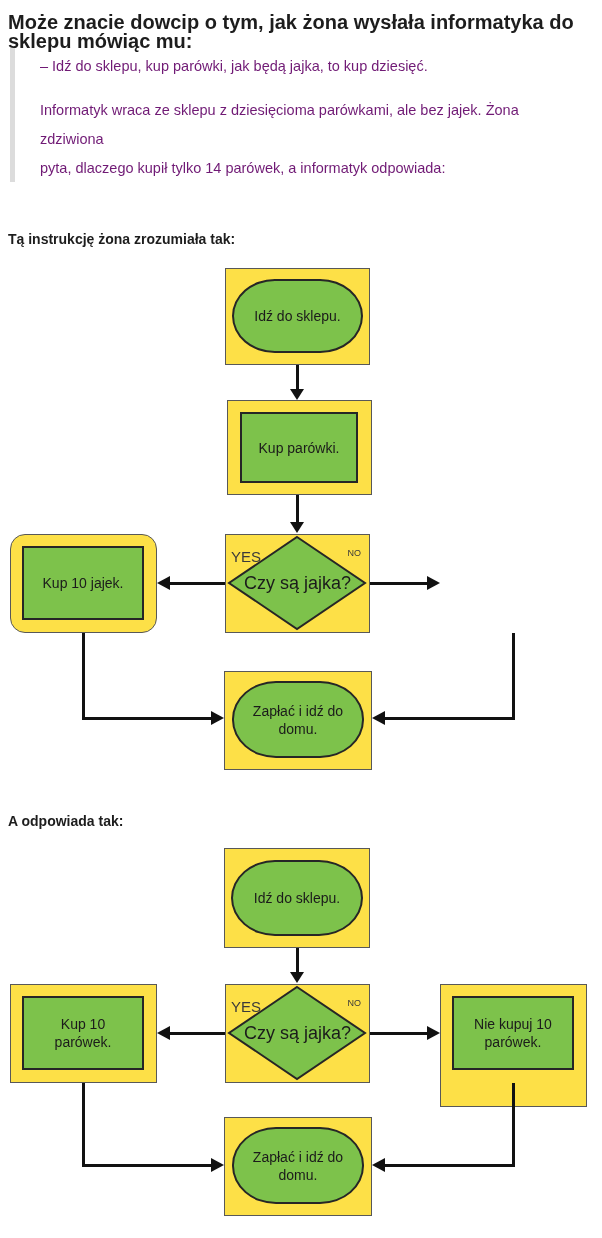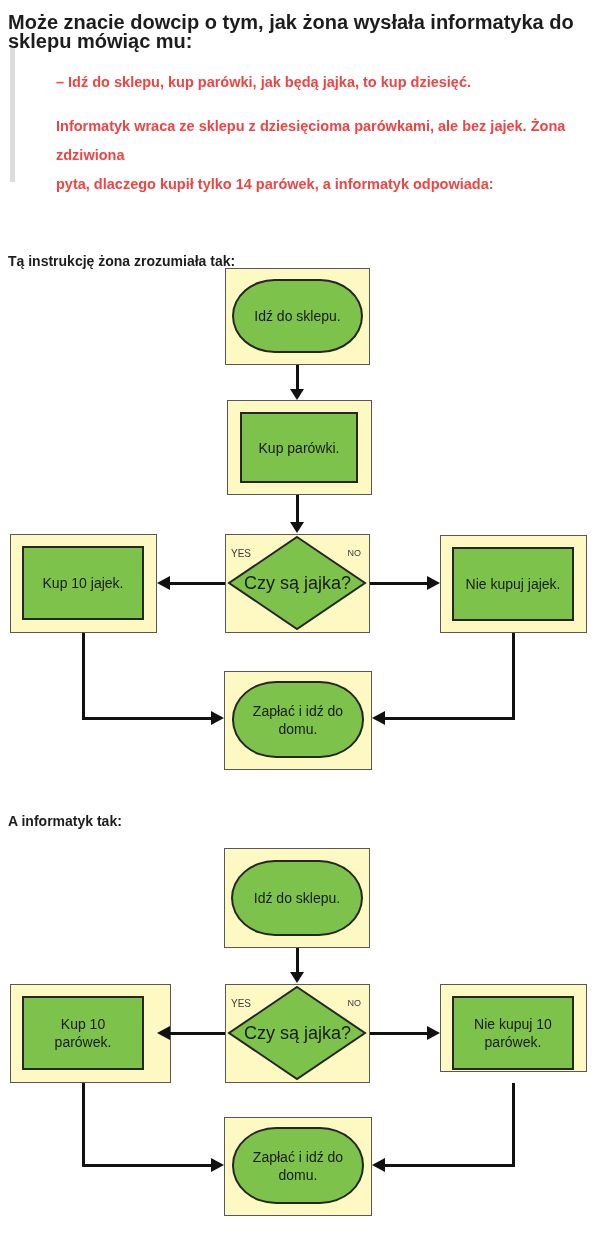--- a/index.html
+++ b/index.html
@@ -4,56 +4,56 @@
 <style>
   html,body{margin:0;padding:0;background:#fff;}
   .page{position:relative;width:602px;height:1238px;background:#ffffff;overflow:hidden;
         font-family:"Liberation Sans",sans-serif;color:#1c1c1c;}
 
   
   .intro-title{position:absolute;left:8px;top:13px;width:590px;
                font-size:20px;font-weight:bold;color:#1d1d1d;line-height:19px;}
   .quote{position:absolute;left:10px;top:48px;width:566px;height:134px;
          border-left:5px solid #dcdcdc;}
-  .quote p{position:absolute;left:25px;margin:16px;font-size:14.5px;color:#ef4444;line-height:20px;font-weight:bold;}
+  .quote p{position:absolute;left:25px;margin:0;font-size:14.5px;color:#701a75;line-height:20px;}
   .quote .q1{top:8px;width:520px;}
   .quote .q2{top:48px;width:545px;line-height:29px;white-space:pre-line;}
   .quote .q3{top:110px;width:300px;}
 
   .fc-heading{position:absolute;left:8px;font-size:14px;font-weight:bold;color:#1d1d1d;}
-  .h-wife{top:231px;margin-top:22px;}
+  .h-wife{top:231px;}
   .h-prog{top:813px;}
 
   
-  .frame{position:absolute;background:#fef9c3;border:1.5px solid #585858;box-sizing:border-box;text-decoration:underline;}
+  .frame{position:absolute;background:#fde047;border:1.5px solid #585858;box-sizing:border-box;text-decoration:underline;}
   .shape{position:absolute;background:#7dc24b;border:2px solid #262626;box-sizing:border-box;
          display:flex;align-items:center;justify-content:center;text-align:center;
          font-size:14px;color:#1b1b1b;line-height:18px;white-space:pre-line;padding:2px;}
   .stadium{border-radius:44px/38px;}
   .hline,.vline{position:absolute;background:#111111;}
   .ah{position:absolute;width:0;height:0;}
   .ah-down{border-left:7px solid transparent;border-right:7px solid transparent;border-top:11px solid #111;}
   .ah-left{border-top:7px solid transparent;border-bottom:7px solid transparent;border-right:13px solid #111;}
   .ah-right{border-top:7px solid transparent;border-bottom:7px solid transparent;border-left:13px solid #111;}
   .dec-svg{position:absolute;left:0;top:0;}
   .dec-text{position:absolute;left:0;top:0;right:0;bottom:0;display:flex;align-items:center;
             justify-content:center;font-size:18px;color:#1b1b1b;}
-  .dec-yes{position:absolute;left:5px;top:13px;font-size:10px;color:#3a3a3a;}
+  .dec-yes{position:absolute;left:5px;top:13px;font-size:15px;color:#3a3a3a;}
   .dec-no{position:absolute;right:8px;top:13px;font-size:9px;color:#3a3a3a;}
 
   
   .f1-start{left:225px;top:268px;width:145px;height:97px;}
   .f1-start-sh{left:6px;top:10px;width:131px;height:74px;}
   .f1-a1{left:296px;top:365px;width:3px;height:25px;}
   .f1-a1h{left:290px;top:389px;}
   .f1-process{left:227px;top:400px;width:145px;height:95px;}
   .f1-process-sh{left:12px;top:11px;width:118px;height:71px;}
   .f1-a2{left:296px;top:495px;width:3px;height:28px;}
   .f1-a2h{left:290px;top:522px;}
-  .f1-yes{left:10px;top:534px;width:147px;height:99px;}
+  .f1-yes{left:10px;top:534px;width:147px;height:99px;border-radius:15px;}
   .f1-no{left:440px;top:535px;width:147px;height:98px;}
   .inset12{left:11px;top:11px;width:122px;height:74px;}
   .f1-dec{left:225px;top:534px;width:145px;height:99px;}
   .f1-al{left:170px;top:582px;width:55px;height:3px;}
   .f1-alh{left:157px;top:576px;}
   .f1-ar{left:370px;top:582px;width:57px;height:3px;}
   .f1-arh{left:427px;top:576px;}
   .f1-end{left:224px;top:671px;width:148px;height:99px;}
   .f1-end-sh{left:7px;top:9px;width:132px;height:77px;}
   .f1-elv{left:82px;top:633px;width:3px;height:87px;}
@@ -61,22 +61,22 @@
   .f1-elhd{left:211px;top:711px;}
   .f1-erv{left:512px;top:633px;width:3px;height:87px;}
   .f1-erh{left:385px;top:717px;width:130px;height:3px;}
   .f1-erhd{left:372px;top:711px;}
 
   
   .f2-start{left:224px;top:848px;width:146px;height:100px;}
   .f2-start-sh{left:6px;top:11px;width:132px;height:76px;}
   .f2-a1{left:296px;top:948px;width:3px;height:25px;}
   .f2-a1h{left:290px;top:972px;}
-  .f2-yes{left:10px;top:984px;width:161px;height:99px;}
-  .f2-no{left:440px;top:984px;width:147px;height:88px;}
+  .f2-yes{left:10px;top:984px;width:147px;height:99px;}
+  .f2-no{left:440px;top:984px;width:147px;height:123px;}
   .f2-dec{left:225px;top:984px;width:145px;height:99px;}
   .f2-al{left:170px;top:1032px;width:55px;height:3px;}
   .f2-alh{left:157px;top:1026px;}
   .f2-ar{left:370px;top:1032px;width:57px;height:3px;}
   .f2-arh{left:427px;top:1026px;}
   .f2-end{left:224px;top:1117px;width:148px;height:99px;}
   .f2-end-sh{left:7px;top:9px;width:132px;height:77px;}
   .f2-elv{left:82px;top:1083px;width:3px;height:84px;}
   .f2-elh{left:82px;top:1164px;width:129px;height:3px;}
   .f2-elhd{left:211px;top:1158px;}
@@ -116,41 +116,38 @@
 
   <div class="frame f1-dec">
     <svg class="dec-svg" width="142" height="96" viewBox="0 0 142 96">
       <polygon points="71,2 139,48 71,94 3,48" fill="#7dc24b" stroke="#262626" stroke-width="2"></polygon>
     </svg>
     <span class="dec-yes">YES</span>
     <span class="dec-no">NO</span>
     <div class="dec-text">Czy są jajka?</div>
   </div>
 
-  <div class="frame f1-no">
-    <div class="shape inset12">Nie kupuj jajek.</div>
-  </div>
 
   <div class="hline f1-al"></div>
   <div class="ah ah-left f1-alh"></div>
   <div class="hline f1-ar"></div>
   <div class="ah ah-right f1-arh"></div>
 
   <div class="frame f1-end">
     <div class="shape stadium f1-end-sh">Zapłać i idź do
 domu.</div>
   </div>
   <div class="vline f1-elv"></div>
   <div class="hline f1-elh"></div>
   <div class="ah ah-right f1-elhd"></div>
   <div class="vline f1-erv"></div>
   <div class="hline f1-erh"></div>
   <div class="ah ah-left f1-erhd"></div>
 
-  <div class="fc-heading h-prog">A informatyk tak:</div>
+  <div class="fc-heading h-prog">A odpowiada tak:</div>
 
   <div class="frame f2-start">
     <div class="shape stadium f2-start-sh">Idź do sklepu.</div>
   </div>
   <div class="vline f2-a1"></div>
   <div class="ah ah-down f2-a1h"></div>
 
   <div class="frame f2-yes">
     <div class="shape inset12">Kup 10
 parówek.</div>

